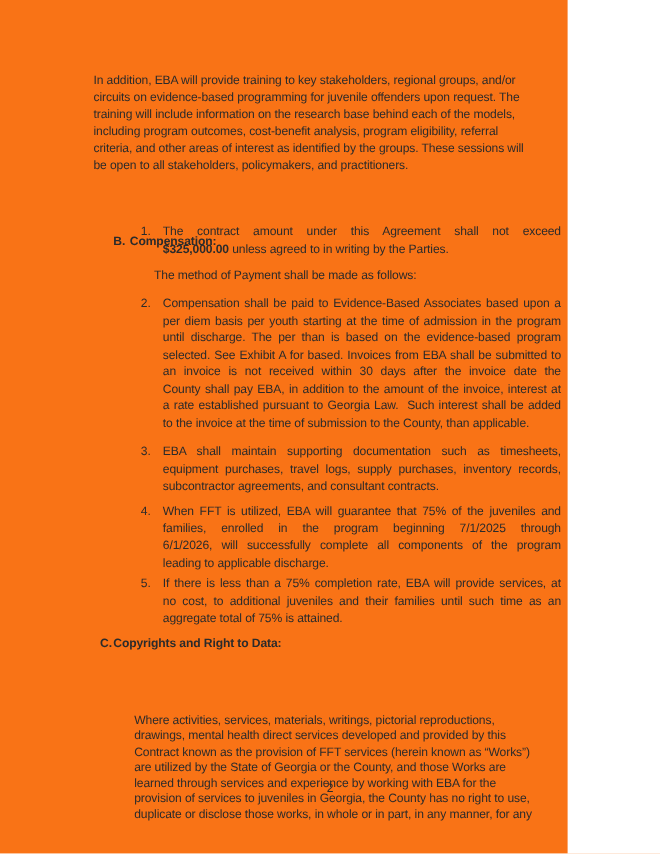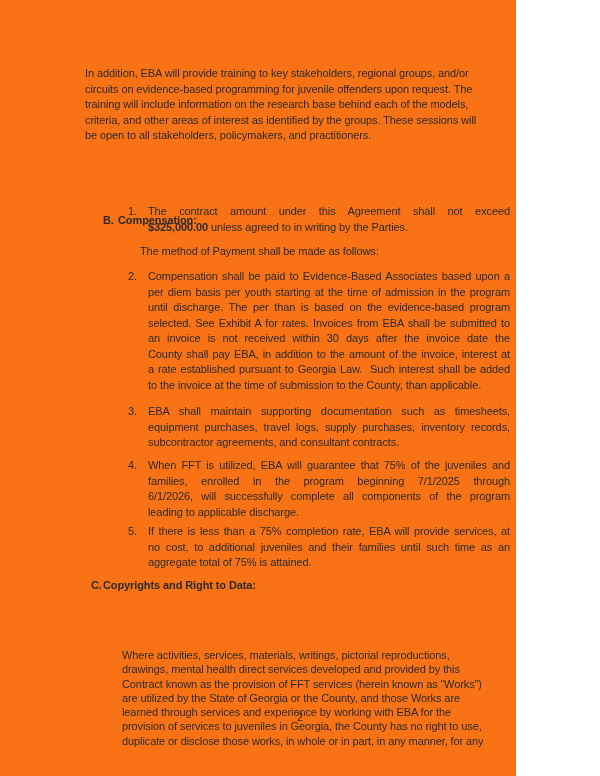--- a/index.html
+++ b/index.html
@@ -32,20 +32,21 @@
 </style>
 </head>
 <body>
 
 <div class="page">
 
   <div class="block" style="left:85px; top:66px; width:432px;">
       <span class="ln">In addition, EBA will provide training to key stakeholders, regional groups, and/or</span>
       <span class="ln">circuits on evidence-based programming for juvenile offenders upon request. The</span>
       <span class="ln">training will include information on the research base behind each of the models,</span>
+      <span class="ln">including program outcomes, cost-benefit analysis, program eligibility, referral</span>
       <span class="ln">criteria, and other areas of interest as identified by the groups. These sessions will</span>
       <span class="ln">be open to all stakeholders, policymakers, and practitioners.</span>
     </div>
 
   <div class="block heading" style="left:103px; top:185px;margin-top:28px;">
     <span class="hlab hlab-b">B.</span><span>Compensation:</span>
   </div>
 
   <div class="block item" style="left:128px; top:204px; width:382px;">
     <span class="num">1.</span>
@@ -56,21 +57,21 @@
   </div>
 
   <div class="block" style="left:140px; top:244px; width:362px;">The method of Payment shall be made as follows:</div>
 
   <div class="block item" style="left:128px; top:269px; width:382px;">
     <span class="num">2.</span>
     <div class="body just">
         <span class="ln">Compensation shall be paid to Evidence-Based Associates based upon a</span>
         <span class="ln">per diem basis per youth starting at the time of admission in the program</span>
         <span class="ln">until discharge. The per than is based on the evidence-based program</span>
-        <span class="ln">selected. See Exhibit A for rates. Invoices from EBA shall be submitted to</span>
+        <span class="ln">selected. See Exhibit A for based. Invoices from EBA shall be submitted to</span>
         <span class="ln">an invoice is not received within 30 days after the invoice date the</span>
         <span class="ln">County shall pay EBA, in addition to the amount of the invoice, interest at</span>
         <span class="ln">a rate established pursuant to Georgia Law.&nbsp; Such interest shall be added</span>
         <span class="ln">to the invoice at the time of submission to the County, than applicable.</span>
       </div>
   </div>
 
   <div class="block item" style="left:128px; top:404px; width:382px;">
     <span class="num">3.</span>
     <div class="body just">

